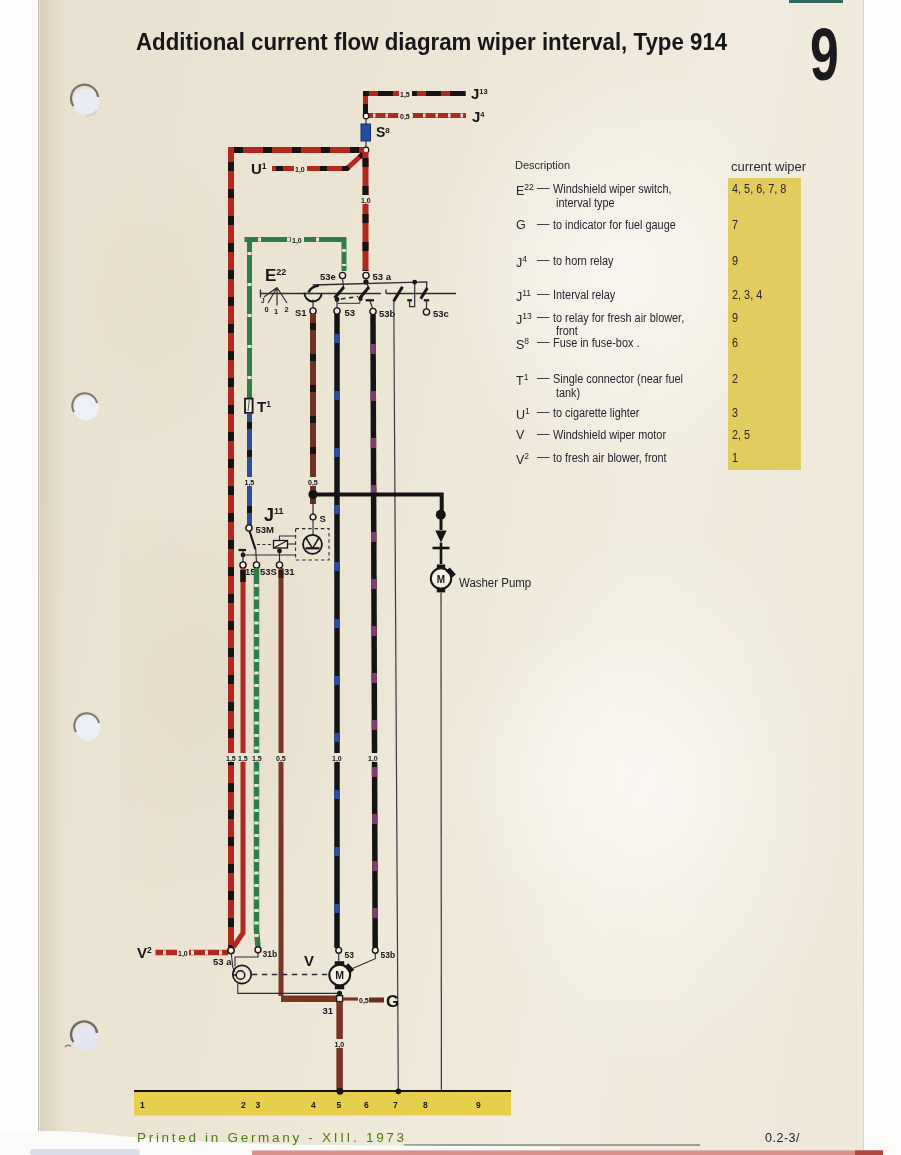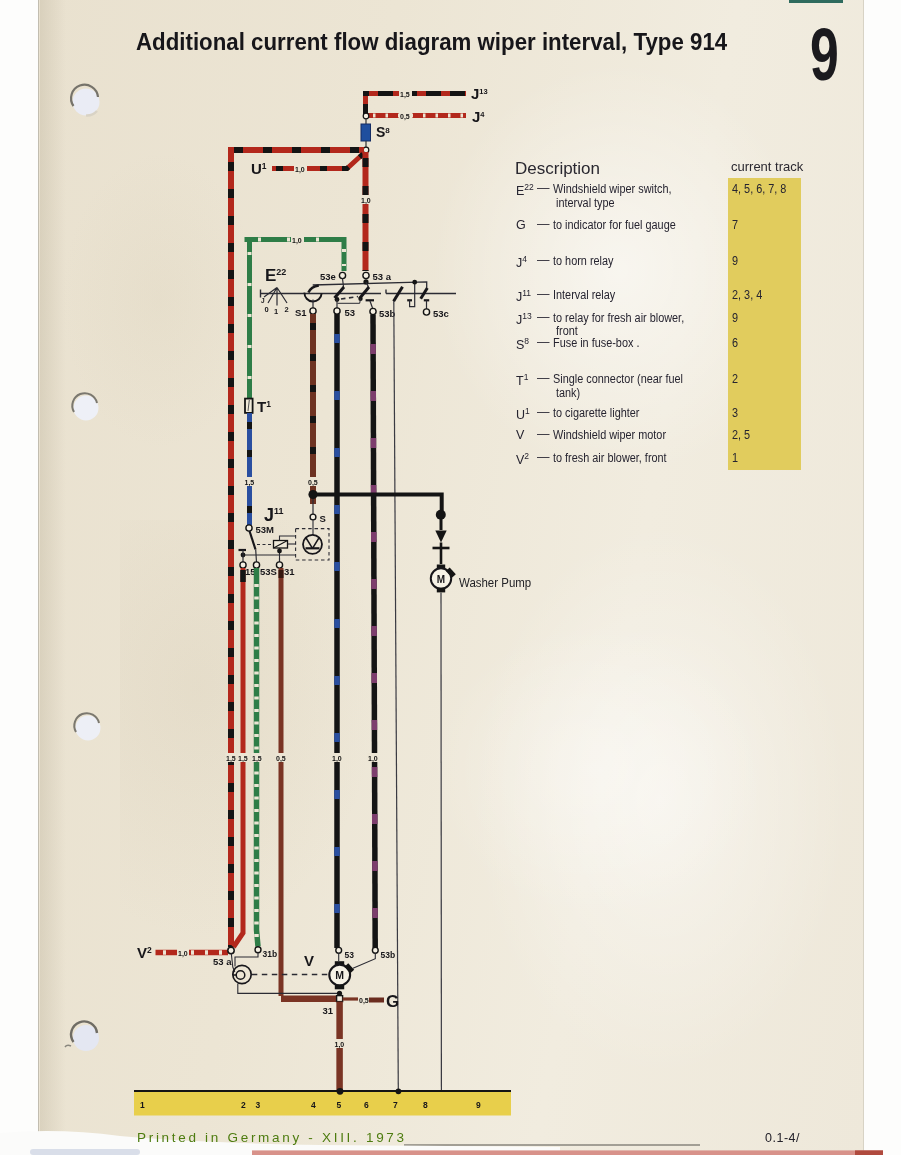--- a/index.html
+++ b/index.html
@@ -48,23 +48,23 @@
       <path d="M76 732 A12.5 12.5 0 1 1 99 723" stroke="#7b786f" stroke-width="2" fill="none"></path>
     </g>
 
 <g>
       <circle cx="86" cy="1038" r="13" fill="#e4e7f2"></circle>
       <path d="M73.5 1042 A13 13 0 1 1 97 1033" stroke="#6f6c64" stroke-width="2.4" fill="none"></path>
       <path d="M71 1046 q-4 -2 -6 1" stroke="#8a877e" stroke-width="1.5" fill="none"></path>
     </g>
 </svg>
 
-<div class="abs" style="left:515px;top:159px;font-size:17px;color:#2a2830;">Description</div>
-
-<div class="abs" style="left:731px;top:159px;font-size:13px;color:#2a2830;">current track</div>
+<div class="abs" style="left:515px;top:159px;font-size:11px;color:#2a2830;">Description</div>
+
+<div class="abs" style="left:731px;top:159px;font-size:13px;color:#2a2830;">current wiper</div>
 
 <div class="abs" style="left:728px;top:178px;width:73px;height:292px;background:#e1cc5d;"></div>
 <div class="abs" id="legend" style="left:0;top:-1.5px;width:901px;height:1155px;font-size:12.5px;color:#262430;">
 
 <div class="abs row" style="left:516px;top:183px;">
       <span class="k">E<sup style="font-size:8.5px;">22</sup></span>
       <span class="m">—</span>
       <span class="d">Windshield wiper switch,</span>
       <span class="d2">interval type</span>
     </div>
@@ -601,13 +601,13 @@
 <path d="M0 1133 Q60 1128 120 1136 Q200 1143 320 1145 L560 1147 L560 1155 L0 1155 Z" fill="#fbfbfa"></path>
 
 <rect x="252" y="1150.4" width="631" height="4.6" fill="#d8928a"></rect>
 
 <rect x="30" y="1149" width="110" height="6" fill="#d9dee9" rx="3"></rect>
     <rect x="855" y="1150.4" width="28" height="4.6" fill="#b04a3e"></rect>
 </svg>
 
 <div class="abs" id="foot1" style="left:137px;top:1131.4px;font-size:13.5px;line-height:1;color:#4d7c0f;letter-spacing:2.7px;white-space:nowrap;">Printed in Germany - XIII. 1973</div>
 
-<div class="abs" id="foot2" style="left:765px;top:1131.5px;font-size:12.5px;line-height:1;color:#24222a;letter-spacing:0.5px;">0.1-4/</div>
+<div class="abs" id="foot2" style="left:765px;top:1131.5px;font-size:12.5px;line-height:1;color:#24222a;letter-spacing:0.5px;">0.2-3/</div>
 
 </body></html>

